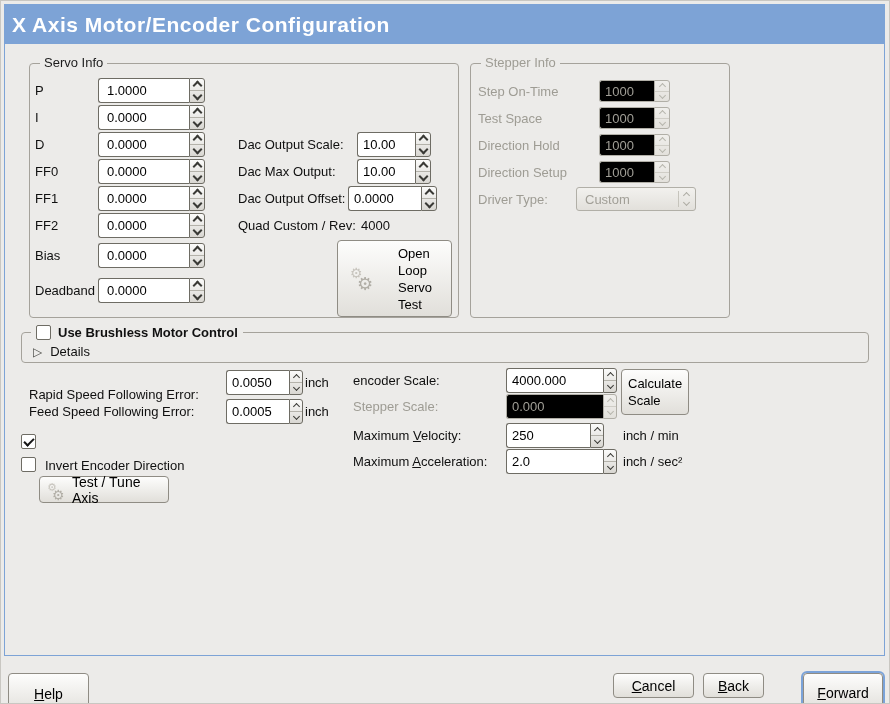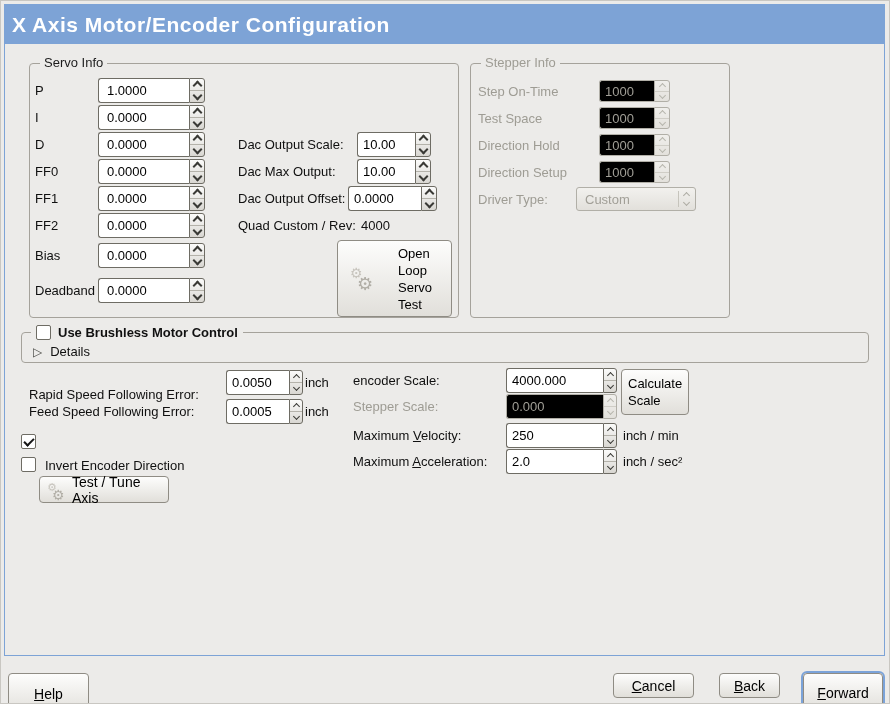--- a/index.html
+++ b/index.html
@@ -350,21 +350,21 @@
         <div class="sb up">
           <i class="ch up small"></i>
         </div>
         <div class="sb">
           <i class="ch dn small"></i>
         </div>
       </div>
   </div>
   <div class="lbl" style="left:352px;top:427px;"><span>Maximum </span><span class="mn">V</span><span>elocity:</span></div>
   <div class="spin" style="left:505px;top:422px;">
-    <input style="width: 97px;" value="250">
+    <input style="width: 84px;" value="250">
     <div class="steps narrow">
         <div class="sb up">
           <i class="ch up small"></i>
         </div>
         <div class="sb">
           <i class="ch dn small"></i>
         </div>
       </div>
   </div>
   <div class="lbl" style="left:622px;top:427px;text-align:right;">inch / min</div>
@@ -381,19 +381,19 @@
       </div>
   </div>
   <div class="lbl" style="left:622px;top:453px;">inch / sec²</div>
 
   <div class="btn" style="left:7px;top:672px;width:81px;height:42px;">
       <span><span class="mn">H</span><span>elp</span></span>
     </div>
   <div class="btn" style="left:612px;top:672px;width:81px;height:25px;">
       <span><span class="mn">C</span><span>ancel</span></span>
     </div>
-  <div class="btn" style="left:702px;top:672px;width:61px;height:25px;margin-left:16px;">
+  <div class="btn" style="left:702px;top:672px;width:61px;height:25px;">
       <span><span class="mn">B</span><span>ack</span></span>
     </div>
   <div class="btn focus" style="left:802px;top:672px;width:80px;height:39px;">
       <span><span class="mn">F</span><span>orward</span></span>
     </div>
 </div>
 
 </body></html>

